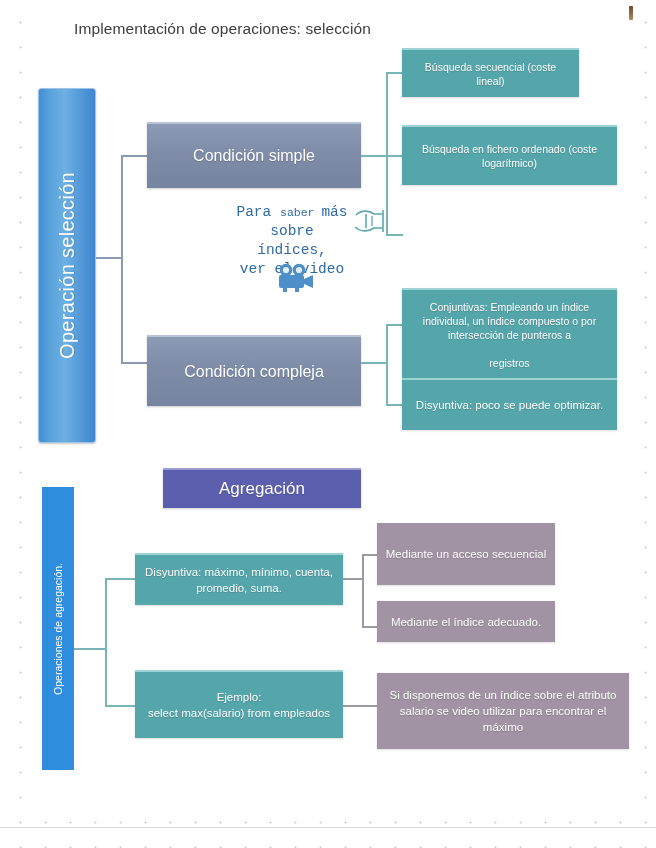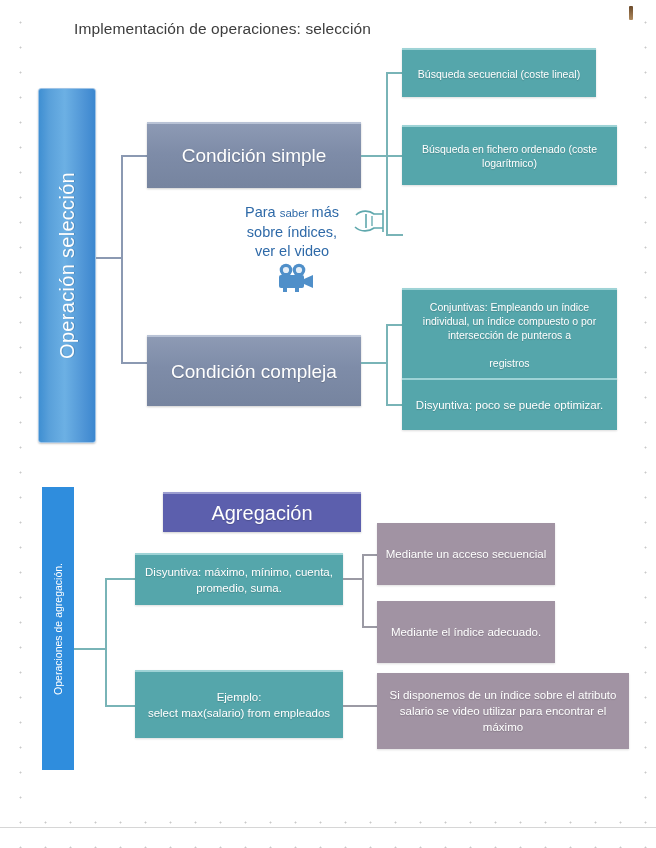--- a/index.html
+++ b/index.html
@@ -89,21 +89,21 @@
     white-space: nowrap;
     width: auto;
     text-shadow: none;
   }
 
   
   .slate {
     background: linear-gradient(180deg,#8d9ab4 0%, #7e8ca8 45%, #76849f 100%);
     border-top: 2px solid #b9c3d6;
     box-shadow: 0 1px 2px rgba(0,0,0,.2);
-    font-size: 19px;
+    font-size: 16px;
     justify-content: center;
   }
   
   .teal {
     background: #55a6ab;
     border-top: 2px solid #9ed3d6;
     box-shadow: 0 1px 2px rgba(0,0,0,.14);
     font-size: 10.5px;
     line-height: 14px;
     padding: 4px 8px;
@@ -114,43 +114,43 @@
     background: #a193a3;
     font-size: 11.5px;
     line-height: 16px;
     padding: 4px 8px;
     box-shadow: 0 1px 2px rgba(0,0,0,.13);
   }
   
   .purple {
     background: #5c5fad;
     border-top: 2px solid #9b9dd0;
-    font-size: 20px;
+    font-size: 17px;
     box-shadow: 0 1px 2px rgba(0,0,0,.2);
-    margin-top: 24px;
   }
 
   
   .conn {
     position: absolute;
     background: #8b99b2;
   }
   .conn.teal-line { background: #79b4b7; }
   .conn.mauve-line { background: #9b9aa4; }
   .conn.h { height: 1.5px; }
   .conn.v { width: 1.5px; }
 
   
   .note {
     position: absolute;
     left: 236px; top: 203px; width: 112px;
     color: #2f6aa8;
     font-size: 14.5px;
     line-height: 19px;
     text-align: center;
+    font-family: Liberation Mono, monospace;
   }
   .note .small { font-size: 11.5px; }
   .camera-wrap {
     position: absolute;
     left: 275px; top: 263px;
     width: 40px; height: 32px;
   }
   
   .hand {
     position: absolute;
@@ -191,21 +191,21 @@
   <div class="node slate" style="left:147px; top:335px; width:214px; height:71px;">
     <span>Condición compleja</span>
   </div>
 
   <div class="conn teal-line h" style="left:361px; top:155px; width:26px;"></div>
   <div class="conn teal-line v" style="left:386px; top:72px; height:162px;"></div>
   <div class="conn teal-line h" style="left:386px; top:72px; width:17px;"></div>
   <div class="conn teal-line h" style="left:386px; top:155px; width:17px;"></div>
   <div class="conn teal-line h" style="left:386px; top:234px; width:17px;"></div>
 
-  <div class="node teal" style="left:402px; top:48px; width:194px; height:49px;">
+  <div class="node teal" style="left:402px; top:48px; width:177px; height:49px;">
     <span>Búsqueda secuencial  (coste lineal)</span>
   </div>
 
   <div class="node teal" style="left:402px; top:125px; width:215px; height:60px;">
     <span>Búsqueda en fichero ordenado (coste logarítmico)</span>
   </div>
 
 
   <div class="conn teal-line h" style="left:361px; top:362px; width:26px;"></div>
   <div class="conn teal-line v" style="left:386px; top:324px; height:81px;"></div>
@@ -275,21 +275,21 @@
 
   <div class="conn mauve-line h" style="left:343px; top:578px; width:20px;"></div>
   <div class="conn mauve-line v" style="left:362px; top:554px; height:72px;"></div>
   <div class="conn mauve-line h" style="left:362px; top:554px; width:16px;"></div>
   <div class="conn mauve-line h" style="left:362px; top:626px; width:16px;"></div>
 
   <div class="node mauve" style="left:377px; top:523px; width:178px; height:62px;">
     <span>Mediante un acceso secuencial</span>
   </div>
 
-  <div class="node mauve" style="left:377px; top:601px; width:178px; height:62px;justify-content:flex-end;">
+  <div class="node mauve" style="left:377px; top:601px; width:178px; height:41px;justify-content:flex-end;">
     <span>Mediante el índice adecuado.</span>
   </div>
 
   <div class="conn mauve-line h" style="left:343px; top:705px; width:34px;"></div>
 
   <div class="node mauve" style="left:377px; top:673px; width:252px; height:76px;">
     <span>Si disponemos de un índice sobre el atributo salario se video utilizar para encontrar el máximo</span>
   </div>
 
   <div class="bottom-rule"></div>

